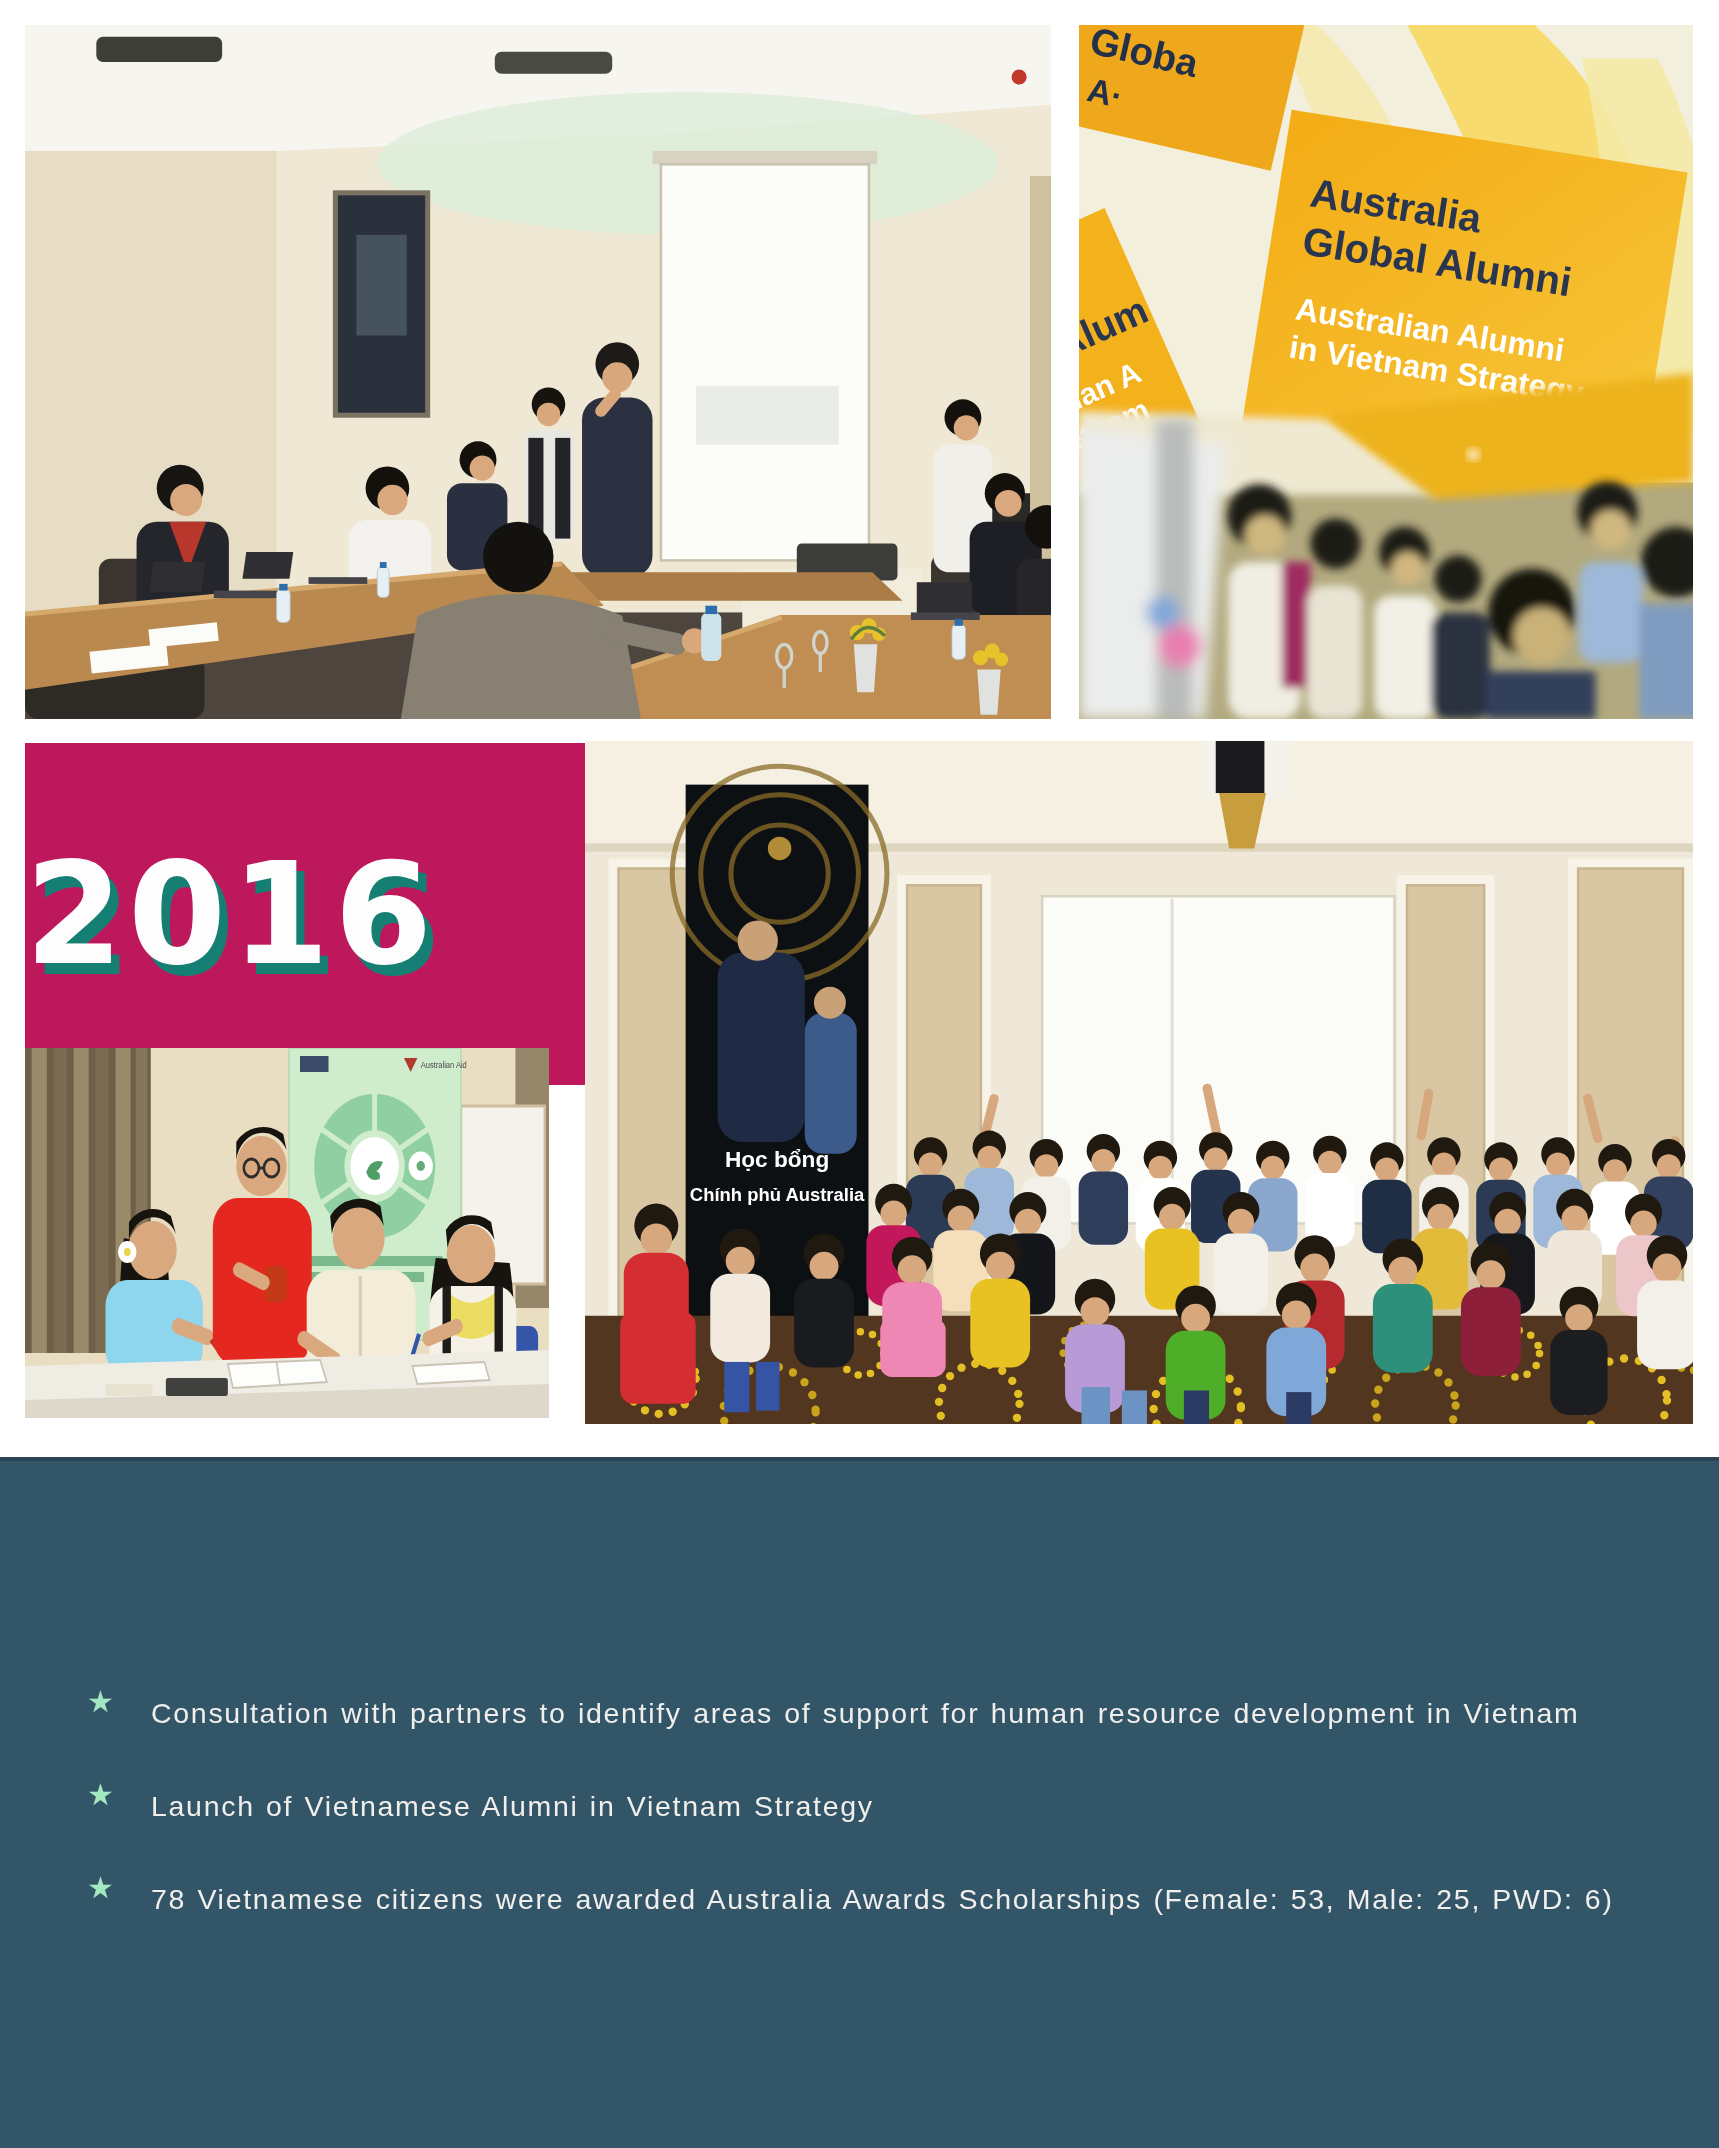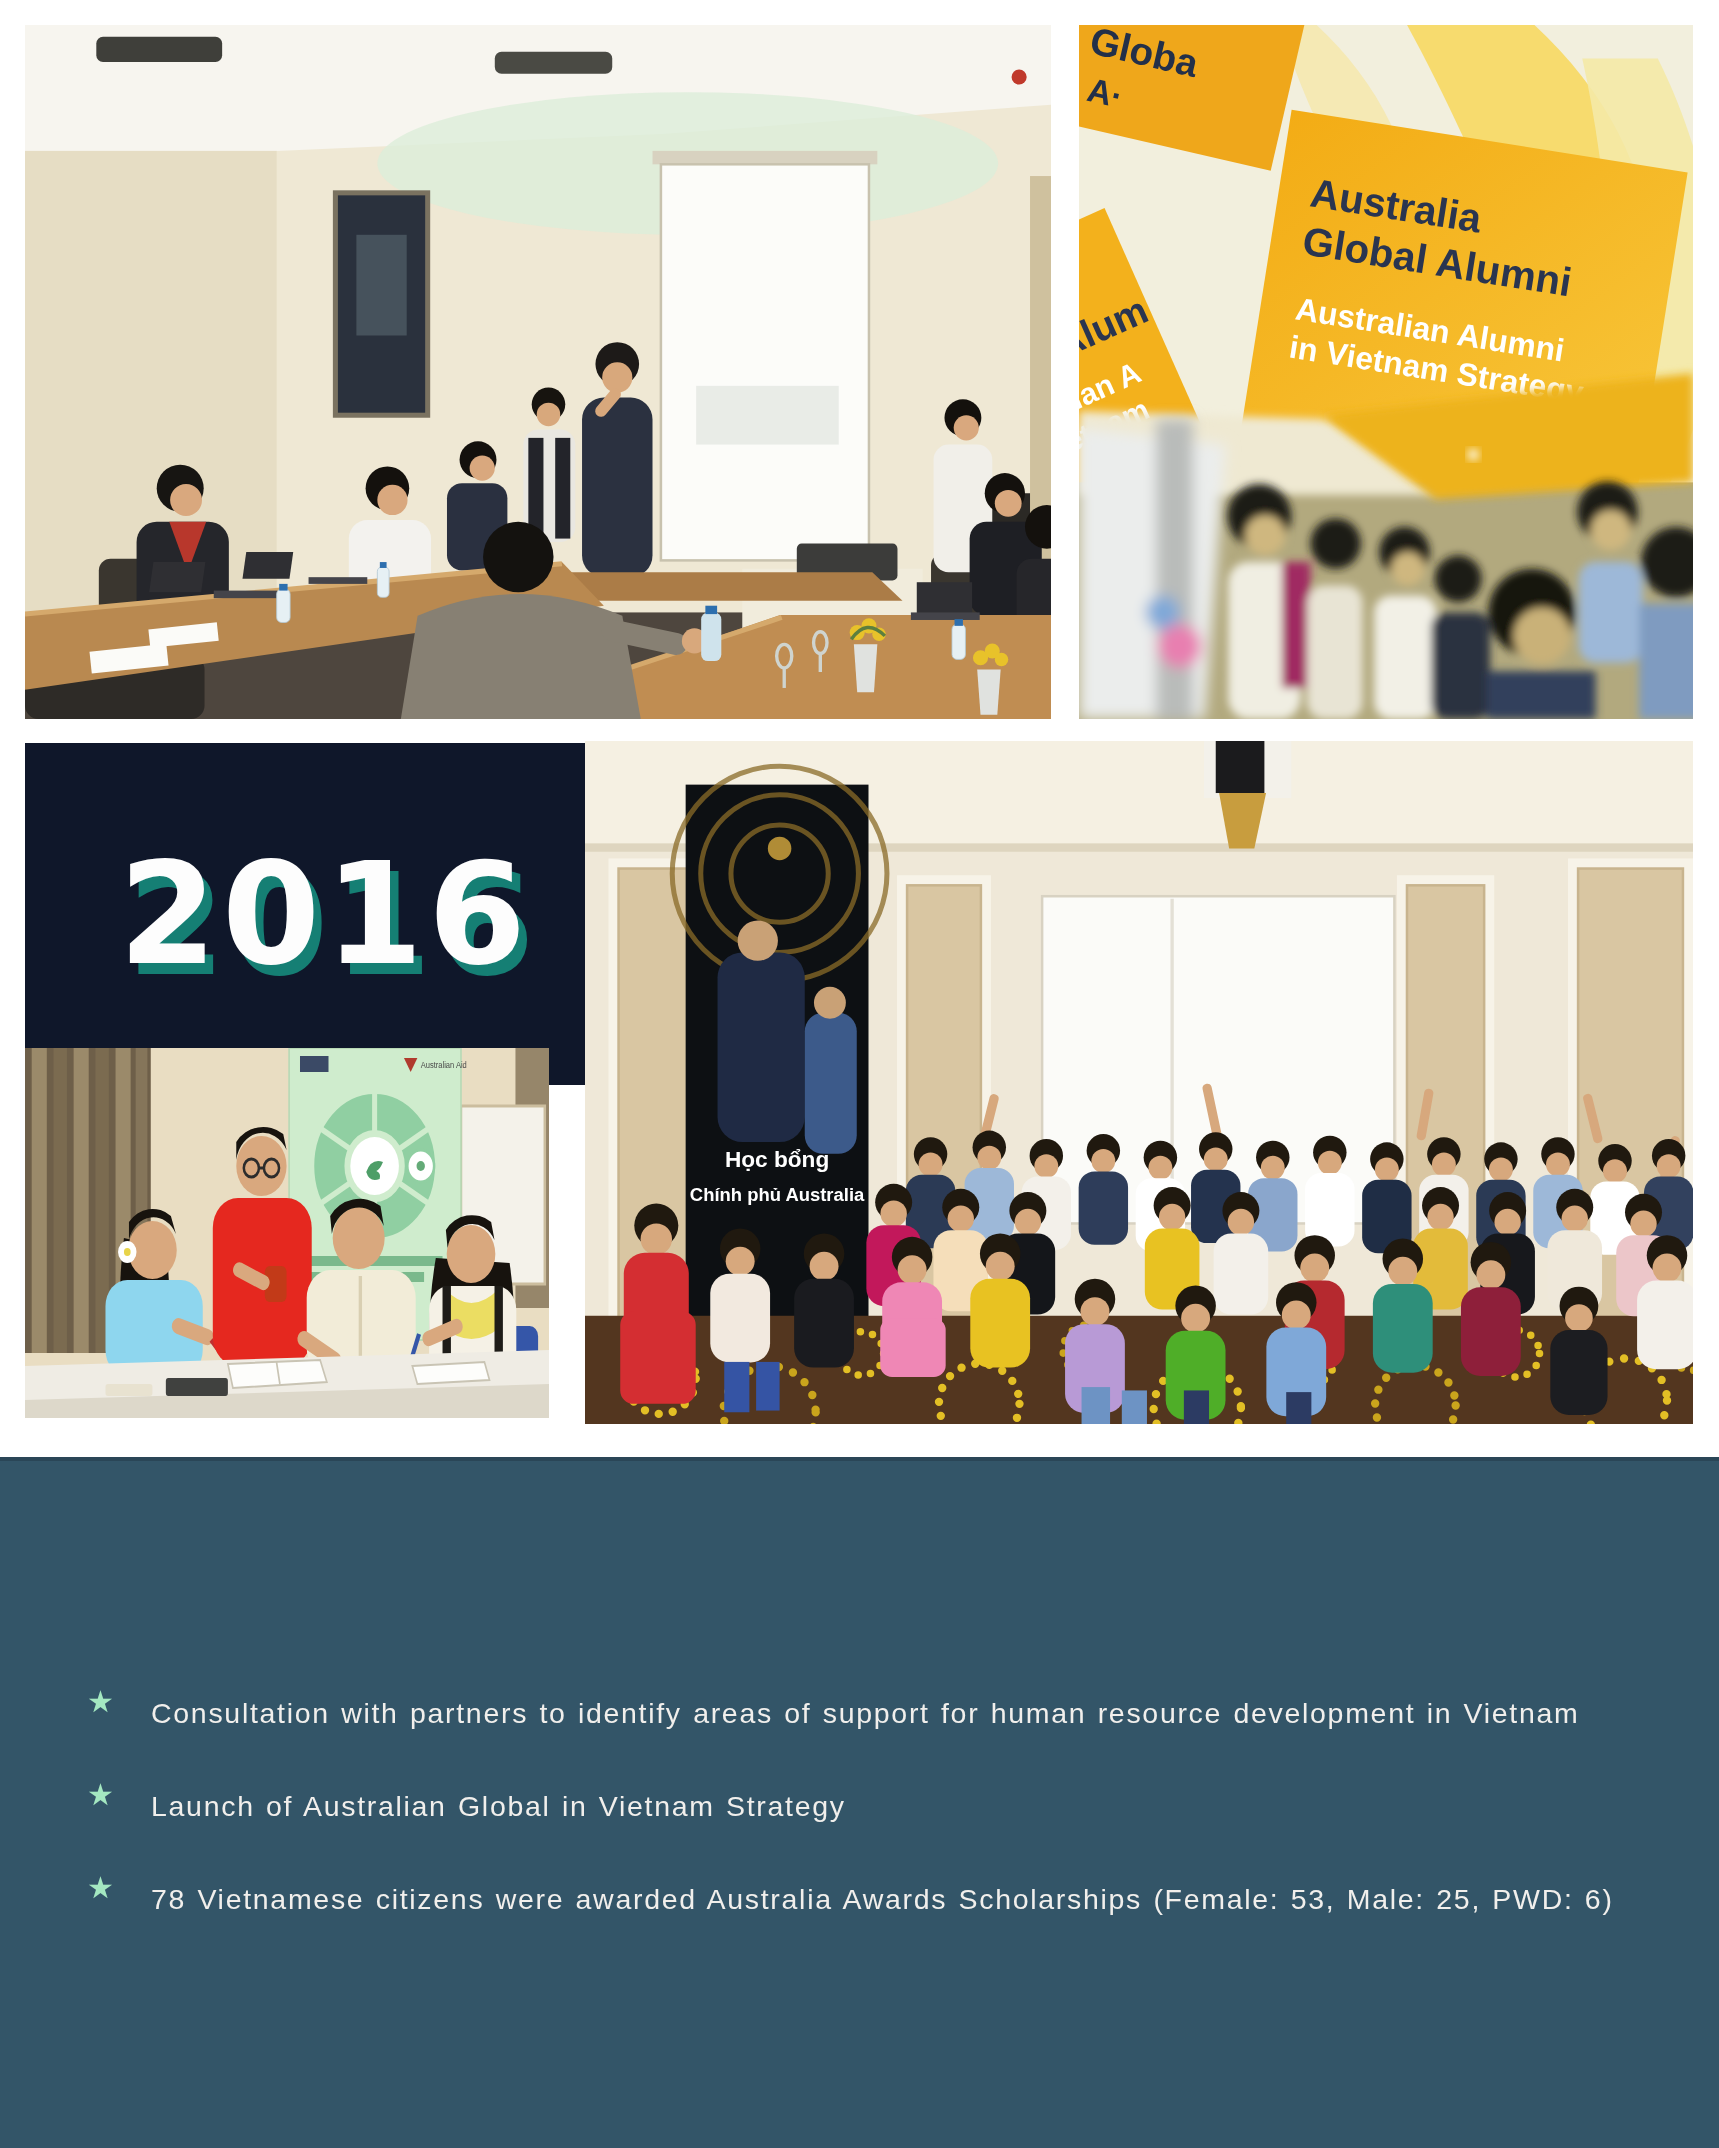--- a/index.html
+++ b/index.html
@@ -7,22 +7,22 @@
         font-family:"Liberation Sans",sans-serif;}
   .abs{position:absolute;}
   .photo{position:absolute;overflow:hidden;background:#ddd;}
   .photo svg{display:block;width:100%;height:100%;}
   
   #meeting-photo{left:25px;top:25px;width:1026px;height:694px;}
   #cards-photo{left:1079px;top:25px;width:614px;height:694px;}
   #group-photo{left:585px;top:741px;width:1108px;height:683px;}
   #students-photo{left:25px;top:1048px;width:524px;height:370px;}
   
-  .year-box{left:25px;top:743px;width:600px;height:342px;background:#0f172a;
-            display:flex;align-items:center;justify-content:center;}
+  .year-box{left:25px;top:743px;width:600px;height:342px;background:#be185d;
+            display:flex;align-items:center;}
   .year{font-family:"DejaVu Sans",sans-serif;font-weight:bold;font-size:141px;
         color:#fdfdfd;letter-spacing:5px;text-shadow:8.4px 11px 0 #157f74;}
   
   .highlights{left:0;top:1457px;width:1719px;height:691px;background:#335568;
               border-top:4.2px solid #2a4657;box-sizing:border-box;
               padding:220px 87px 0 87px;}
   .bullet-list{list-style:none;margin:0;padding:0;}
   .bullet{display:flex;align-items:flex-start;margin:0 0 28px 0;}
   .star{flex:0 0 52px;width:52px;color:#A4E8C1;font-size:30px;line-height:41px;}
   .bullet-text{flex:1;margin:12px;color:#F1EFEC;font-size:28.5px;line-height:41px;
@@ -439,21 +439,21 @@
   </div>
 
   <section class="abs highlights">
     <ul class="bullet-list">
       <li class="bullet">
         <span class="star">★</span>
         <p class="bullet-text">Consultation with partners to identify areas of support for human resource development in Vietnam</p>
       </li>
       <li class="bullet">
         <span class="star">★</span>
-        <p class="bullet-text">Launch of Australian Global in Vietnam Strategy</p>
+        <p class="bullet-text">Launch of Vietnamese Alumni in Vietnam Strategy</p>
       </li>
       <li class="bullet">
         <span class="star">★</span>
         <p class="bullet-text">78 Vietnamese citizens were awarded Australia Awards Scholarships (Female: 53, Male: 25, PWD: 6)</p>
       </li>
     </ul>
   </section>
 
 </div>
 

